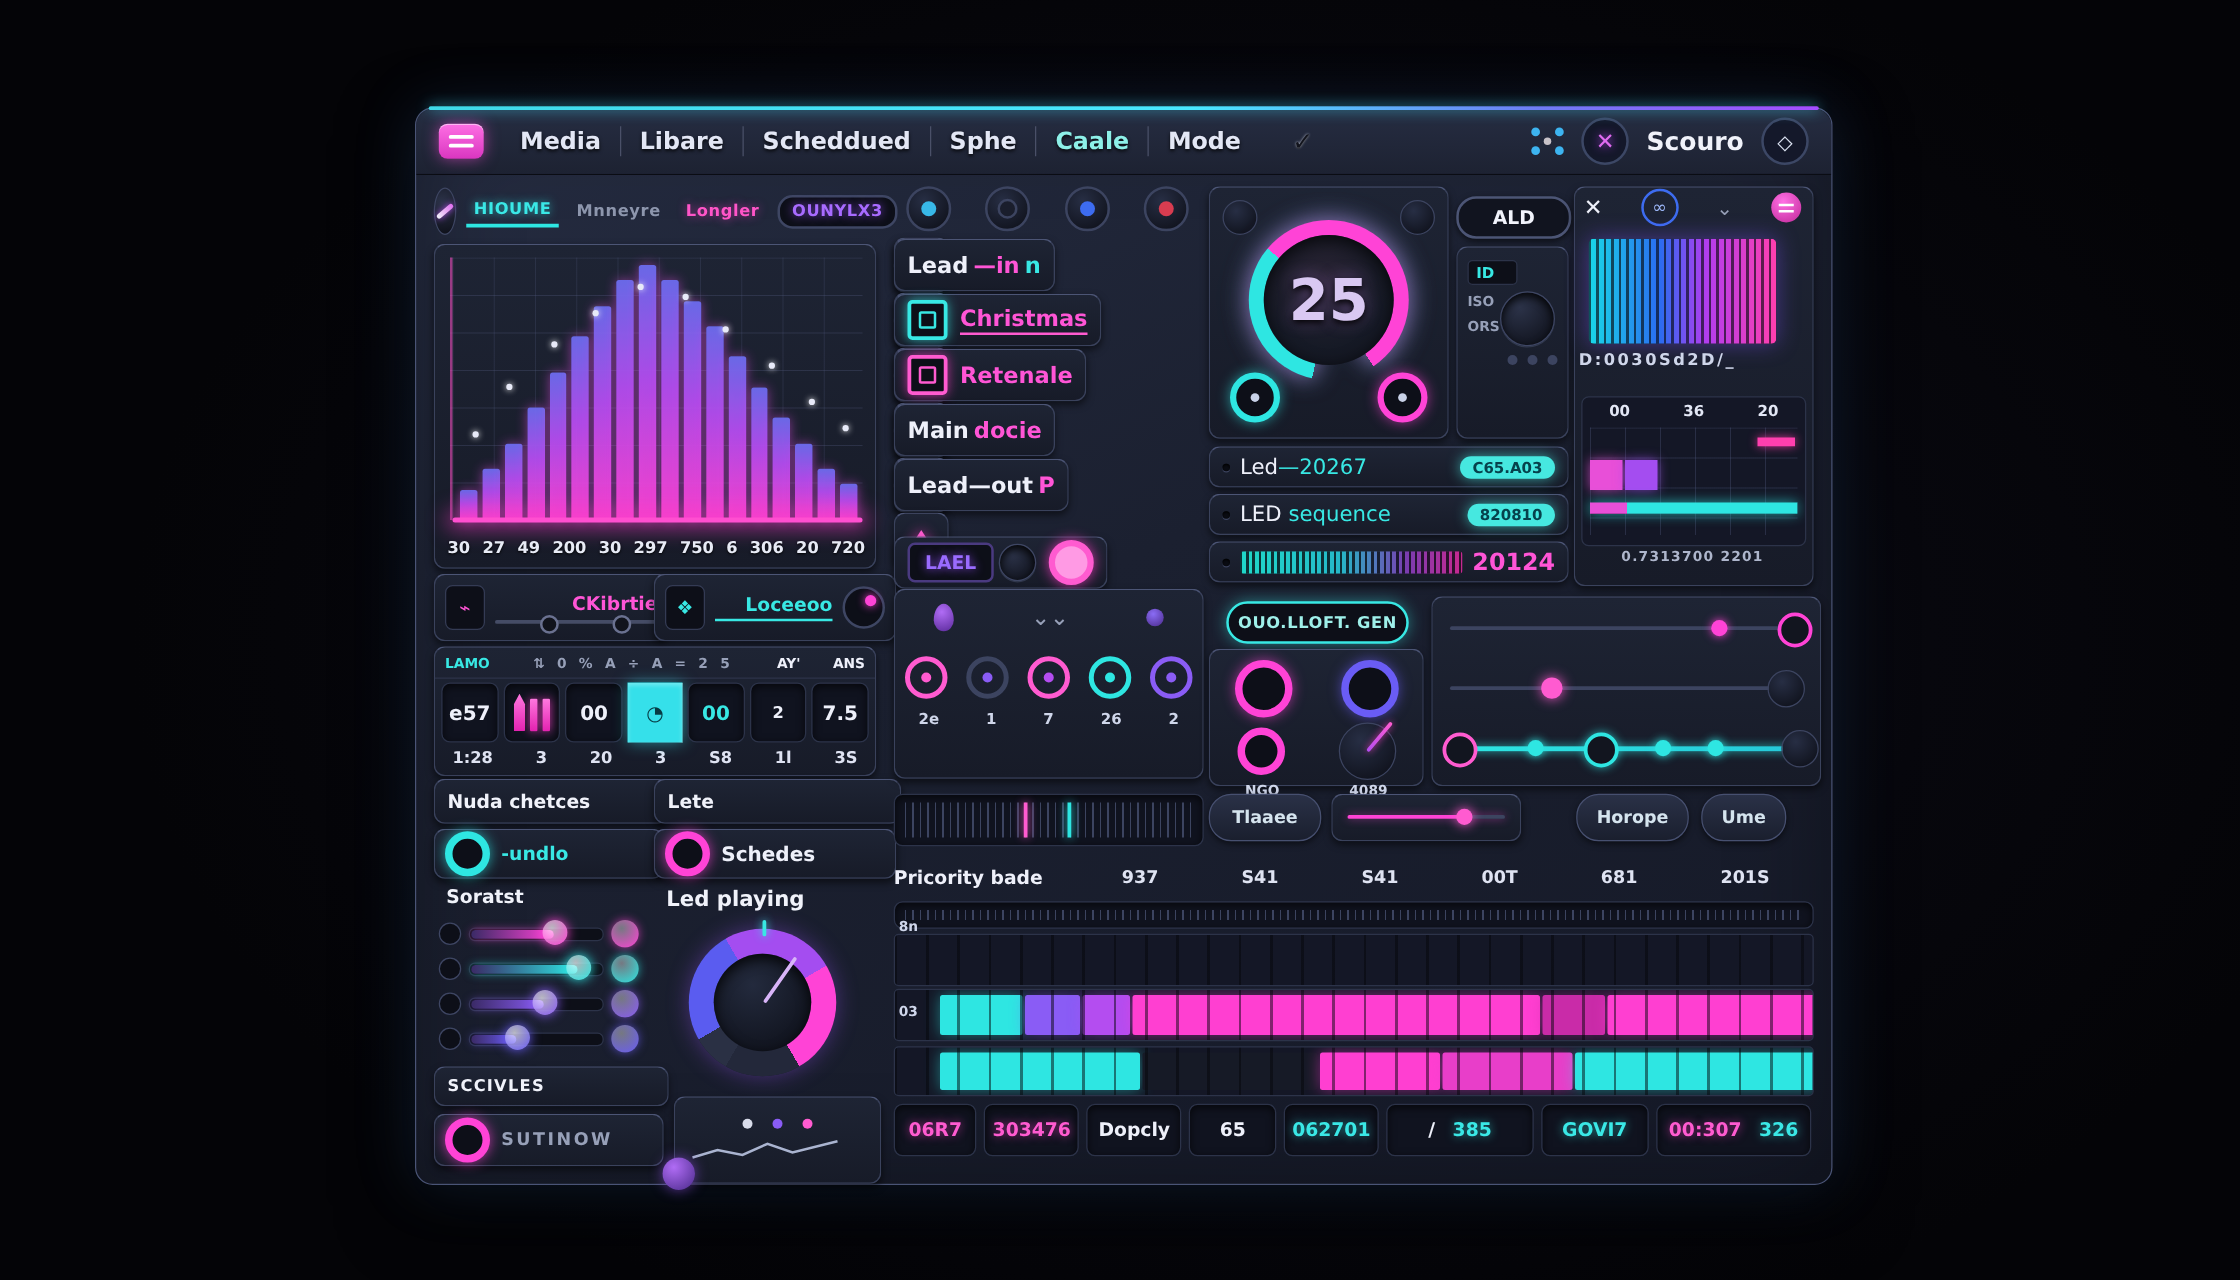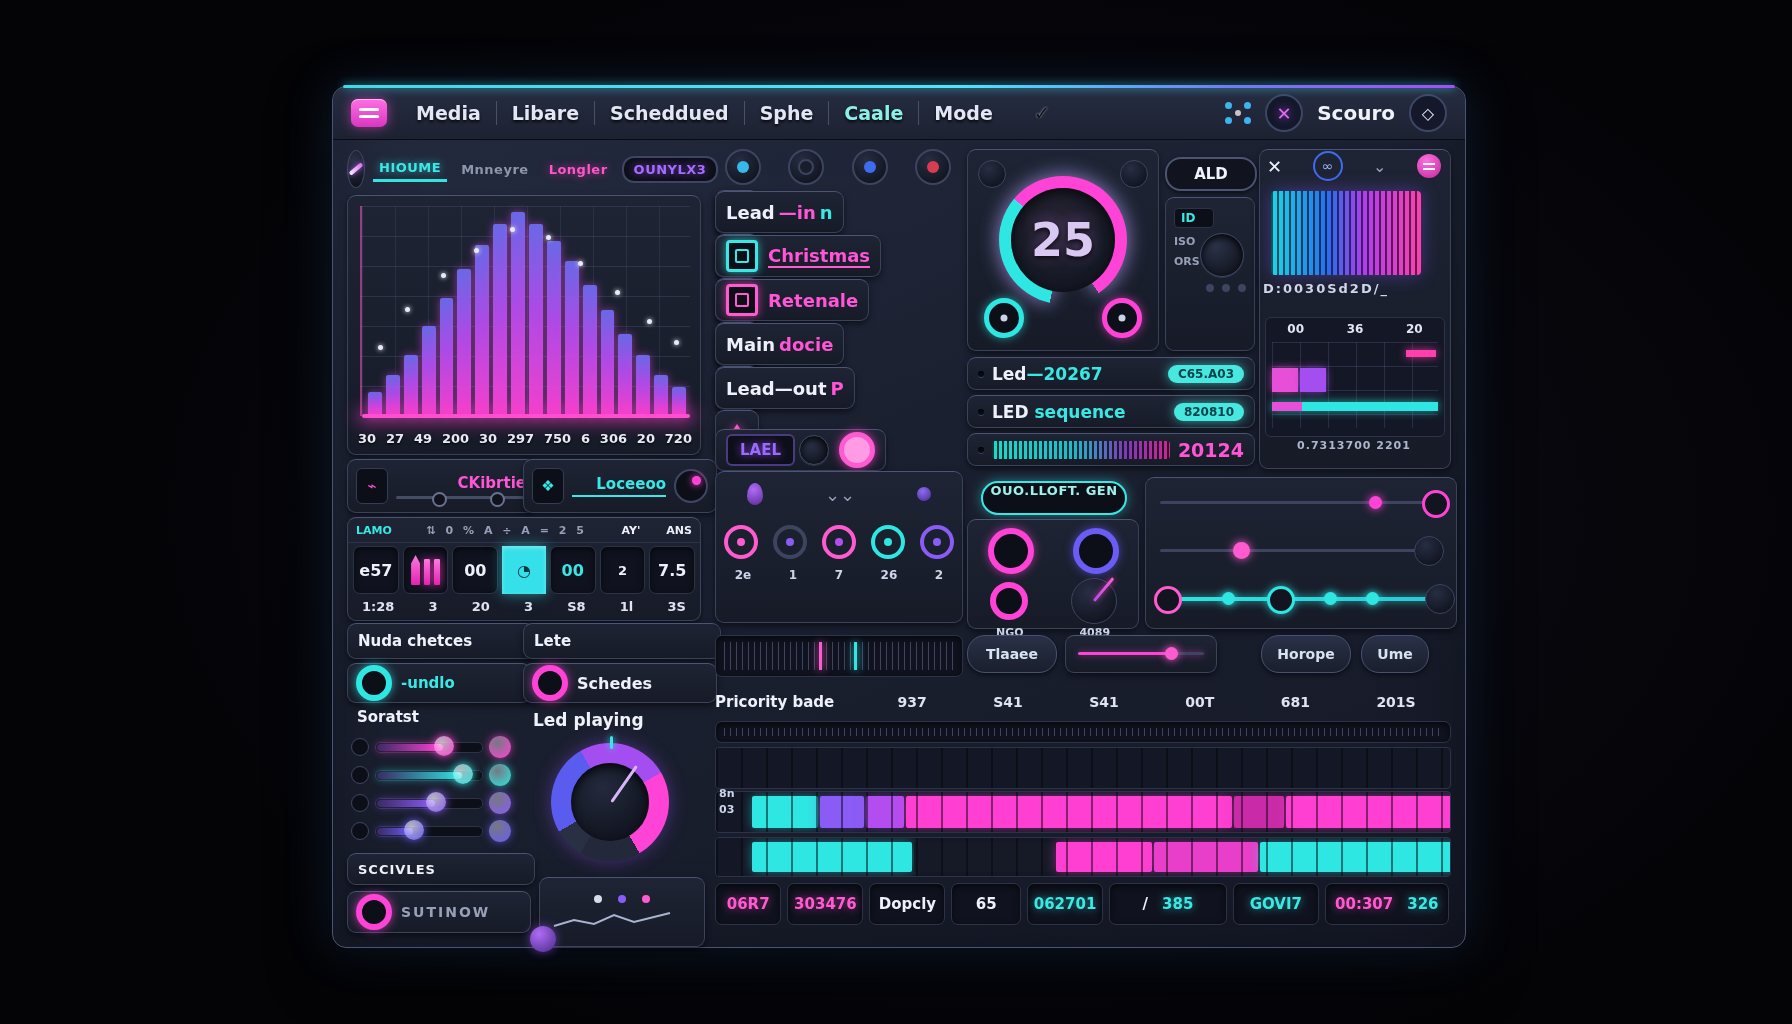--- a/index.html
+++ b/index.html
@@ -131,25 +131,25 @@
      background:conic-gradient(from 310deg,#ff43d6 0deg 196deg,rgba(0,0,0,0) 196deg 242deg,#2ee6e2 242deg 360deg);
      filter:drop-shadow(0 0 10px rgba(255,67,214,.5)) drop-shadow(0 0 8px rgba(46,230,226,.45));}
   .g-hole{position:absolute;inset:12px;border-radius:50%;background:radial-gradient(circle at 45% 35%,#2a2434 0%,#161a26 60%,#10121c 100%);box-shadow:inset 0 4px 14px rgba(0,0,0,.75);}
   .g-val{position:absolute;inset:0;display:flex;align-items:center;justify-content:center;font-size:46px;font-weight:bold;color:#d9c8f2;text-shadow:0 2px 6px #000,0 0 14px rgba(200,140,255,.4);}
   .cornerdot{width:26px;height:26px;border-radius:50%;background:radial-gradient(circle at 38% 30%,#272e44,#0b0d15);border:1px solid #3c4460;position:absolute;}
   .ringbtn{width:30px;height:30px;border-radius:50%;border:5px solid;background:#0d0f18;position:absolute;cursor:pointer;}
   .ringbtn i{position:absolute;left:50%;top:50%;transform:translate(-50%,-50%);width:7px;height:7px;border-radius:50%;background:#c9d2e8;}
   .aldpill{position:absolute;background:#11141f;border:2px solid #4c5575;border-radius:16px;color:#f2f4fc;font-weight:bold;font-size:15px;display:flex;align-items:center;justify-content:center;cursor:pointer;box-shadow:0 2px 5px rgba(0,0,0,.6);}
   .ledrow{position:absolute;left:634px;width:288px;height:33px;display:flex;align-items:center;padding:0 10px;gap:8px;box-sizing:border-box;}
   .ledrow .screw{width:6px;height:6px;border-radius:50%;background:#0a0c13;box-shadow:inset 0 1px 2px #000,0 1px 0 #3c4460;}
-  .ledlabel{flex:1;font-size:17px;font-weight:bold;white-space:nowrap;}
+  .ledlabel{flex:1;font-size:17px;font-weight:normal;white-space:nowrap;}
   .badge{background:#46e8e0;color:#06424c;font-size:12px;font-weight:bold;border-radius:11px;padding:2px 10px;box-shadow:0 0 11px rgba(70,232,224,.65);}
   .barcode{flex:1;height:18px;border-radius:3px;
      background:repeating-linear-gradient(90deg,rgba(8,10,16,.8) 0 2px,transparent 2px 5px),linear-gradient(90deg,#1fd8c8 0%,#25b8c8 45%,#7a3cb0 75%,#c82890 100%);}
-  .quopill{position:absolute;background:#0d0f18;border:2px solid #38e8e4;border-radius:18px;color:#9ff0ea;font-weight:bold;font-size:13px;display:flex;align-items:flex-start;justify-content:center;box-shadow:0 0 12px rgba(56,232,228,.45);cursor:pointer;letter-spacing:.5px;}
+  .quopill{position:absolute;background:#0d0f18;border:2px solid #38e8e4;border-radius:18px;color:#9ff0ea;font-weight:bold;font-size:13px;display:flex;align-items:center;justify-content:center;box-shadow:0 0 12px rgba(56,232,228,.45);cursor:pointer;letter-spacing:.5px;}
   .qknob{width:34px;height:34px;border-radius:50%;border:6px solid;background:#0d0f18;display:inline-block;cursor:pointer;}
   .needleknob{width:44px;height:44px;border-radius:50%;background:radial-gradient(circle at 38% 30%,#272e44,#0b0d15);border:1px solid #3c4460;position:relative;cursor:pointer;}
   .needleknob i{position:absolute;left:50%;top:50%;width:3px;height:30px;background:linear-gradient(#ff5bd0,#b44df0);transform-origin:center bottom;transform:translate(-50%,-100%) rotate(40deg);border-radius:2px;box-shadow:0 0 6px rgba(255,60,200,.8);}
   .srow{position:absolute;left:14px;right:14px;height:36px;}
   .track{position:absolute;left:0;right:0;top:17px;height:3px;background:#3c4460;border-radius:2px;}
   .track.cy{background:linear-gradient(90deg,#2ee6e2,#25c8d8);box-shadow:0 0 8px rgba(46,230,226,.8);height:4px;}
   .sdot{position:absolute;top:12px;width:13px;height:13px;border-radius:50%;}
   .bigring{position:absolute;top:6px;width:22px;height:22px;border-radius:50%;border:3px solid;background:#12151f;}
   .bigdark{position:absolute;top:4px;width:28px;height:28px;border-radius:50%;background:radial-gradient(circle at 38% 30%,#272e44,#0b0d15);border:1px solid #3c4460;}
   .pill{position:absolute;height:36px;border-radius:18px;background:linear-gradient(#2a3147,#1a1f2e);border:1px solid #47507000;border:1px solid #475070;display:flex;align-items:center;justify-content:center;font-size:14px;font-weight:bold;color:#d5e4ee;cursor:pointer;box-shadow:0 2px 5px rgba(0,0,0,.55);}
@@ -683,21 +683,21 @@
         <span>S41</span>
         <span>S41</span>
         <span>00T</span>
         <span>681</span>
         <span>201S</span>
       </span>
   </div>
   <div class="ruler seqruler"></div>
 
   <div class="seqgrid" style="top:660px;height:40px;"></div>
-  <span class="rowlab" style="top:700px;">8n</span>
+  <span class="rowlab" style="top:648px;">8n</span>
 
   <div class="seqgrid" style="top:704px;height:40px;">
     <div class="segs" id="seq-row1">
         <div class="seg" style="width: 66px; background: rgb(46, 230, 226); box-shadow: rgba(46, 230, 226, 0.467) 0px 0px 12px;"></div>
         <div class="seg" style="width: 44px; background: rgb(138, 92, 245); box-shadow: rgba(138, 92, 245, 0.467) 0px 0px 12px;"></div>
         <div class="seg" style="width: 38px; background: rgb(180, 77, 240); box-shadow: rgba(180, 77, 240, 0.467) 0px 0px 12px;"></div>
         <div class="seg" style="width: 326px; background: rgb(255, 63, 209); box-shadow: rgba(255, 63, 209, 0.467) 0px 0px 12px;"></div>
         <div class="seg" style="width: 50px; background: rgb(201, 43, 168); box-shadow: rgba(201, 43, 168, 0.467) 0px 0px 12px;"></div>
         <div class="seg" style="width: 174px; background: rgb(255, 63, 209); box-shadow: rgba(255, 63, 209, 0.467) 0px 0px 12px;"></div>
       </div>

